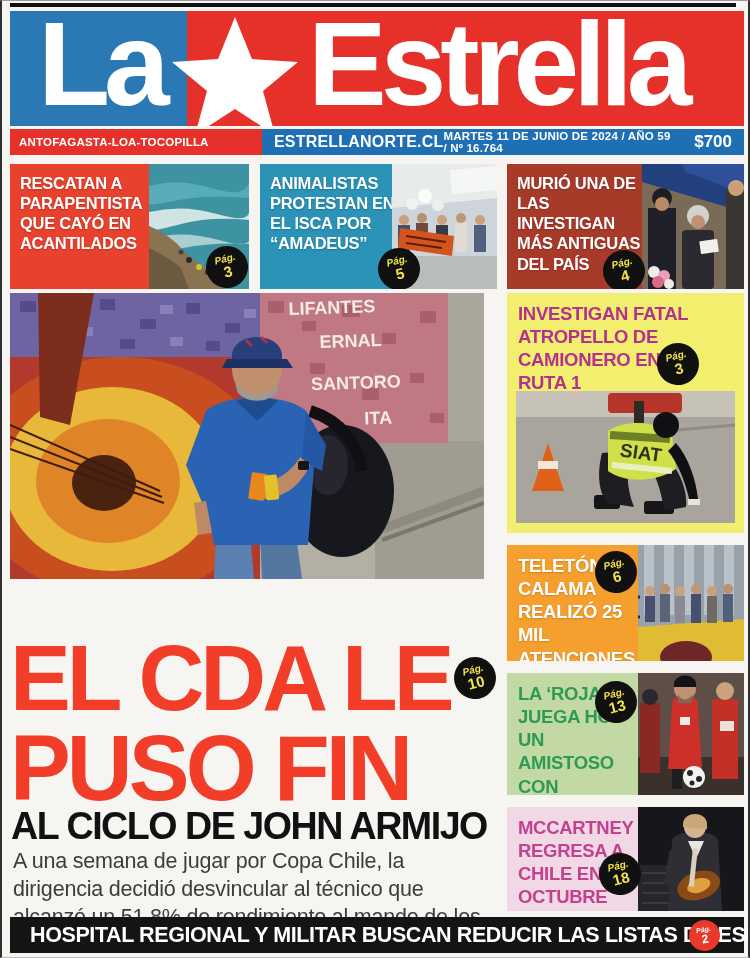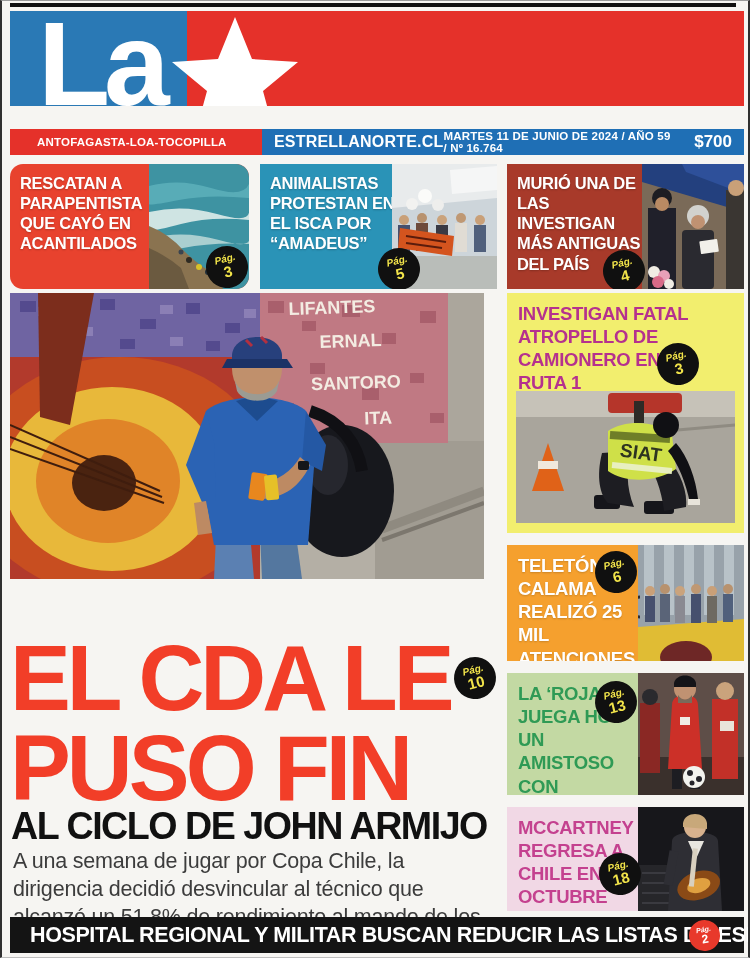--- a/index.html
+++ b/index.html
@@ -7,44 +7,44 @@
   .page{
     position:relative;width:750px;height:958px;margin:0 auto;
     background:#f6f5f2;overflow:hidden;
     border-left:2px solid #2f2f2f;border-right:2px solid #2f2f2f;
     border-top:1px solid #9a9a9a;border-bottom:1px solid #bdbdbd;
     font-family:"Liberation Sans",sans-serif;
   }
   .top-rule{position:absolute;left:8px;top:2px;width:726px;height:4px;background:#101010;}
 
   
-  .masthead{position:absolute;left:8px;top:10px;width:734px;height:95px;background:#e5312a;overflow:hidden;}
+  .masthead{position:absolute;left:8px;top:10px;width:734px;height:115px;background:#e5312a;overflow:hidden;}
   .logo-blue{position:absolute;left:0;top:0;width:177px;height:115px;background:#2a79b5;}
   .logo-la{position:absolute;left:28px;top:-6px;color:#fff;font-size:118px;line-height:118px;font-weight:800;letter-spacing:-6px;}
   .logo-star{position:absolute;left:160px;top:6px;width:130px;height:118px;}
   .logo-estrella{position:absolute;left:298px;top:-6px;color:#fff;font-size:118px;line-height:118px;font-weight:800;letter-spacing:-6px;}
 
   .info-bar{position:absolute;left:8px;top:128px;width:734px;height:26px;background:#1f6fb5;display:flex;align-items:stretch;}
-  .info-red{width:252px;background:#e5312a;color:#fff;font-size:11.5px;font-weight:800;display:flex;align-items:center;padding-left:27px;letter-spacing:.2px;}
+  .info-red{width:252px;background:#e5312a;color:#fff;font-size:11.5px;font-weight:800;display:flex;align-items:center;padding-left:9px;letter-spacing:.2px;}
   .info-blue{flex:1;display:flex;align-items:center;color:#fff;padding:0 12px;}
   .info-site{font-size:16px;font-weight:800;letter-spacing:.2px;}
   .info-date{margin-left:auto;font-size:11.5px;font-weight:700;letter-spacing:.2px;}
   .info-price{margin-left:20px;font-size:17px;font-weight:800;}
 
   
   .pbadge{position:absolute;width:42px;height:42px;border-radius:50%;background:#101010;display:flex;flex-direction:column;align-items:center;justify-content:center;transform:rotate(-14deg);z-index:4;}
   .pbadge .lbl{color:#f2e44a;font-size:10px;font-weight:700;font-style:italic;line-height:1;}
   .pbadge .num{color:#f2e44a;font-size:15px;font-weight:800;line-height:1.05;}
   .pbadge.red{width:31px;height:31px;background:#e8392b;}
   .pbadge.red .lbl{color:#fff;font-size:7px;}
   .pbadge.red .num{color:#fff;font-size:12px;}
 
   
   .teaser{position:absolute;top:163px;height:125px;overflow:hidden;}
-  .teaser.t1{left:8px;width:239px;background:#e8422e;border-radius:13px;}
+  .teaser.t1{left:8px;width:239px;background:#e8422e;}
   .teaser.t2{left:258px;width:237px;background:#2a93b7;}
   .teaser.t3{left:505px;width:237px;background:#a83a2a;}
   .teaser-title{position:absolute;left:10px;top:9px;width:128px;color:#fff;font-size:16.5px;line-height:1.22;font-weight:800;letter-spacing:-.3px;text-shadow:0 1px 2px rgba(0,0,0,.22);}
   .teaser-photo{position:absolute;top:0;bottom:0;right:0;}
   .t1 .teaser-photo{width:100px;}
   .t2 .teaser-photo{width:105px;}
   .t3 .teaser-photo{width:102px;}
   .t1 .pbadge{left:196px;top:82px;}
   .t2 .pbadge{left:118px;top:84px;}
   .t3 .pbadge{left:96px;top:86px;}
@@ -88,20 +88,21 @@
 
 <div class="page">
   <div class="top-rule"></div>
 
   <header class="masthead">
     <div class="logo-blue"></div>
     <span class="logo-la">La</span>
     <svg class="logo-star" viewBox="0 0 130 118">
       <polygon points="65,0 82,42 128,45 93,74 105,118 65,92 25,118 37,74 2,45 48,42" fill="#ffffff"></polygon>
     </svg>
+    <span class="logo-estrella">Estrella</span>
   </header>
 
   <div class="info-bar">
     <div class="info-red">ANTOFAGASTA-LOA-TOCOPILLA</div>
     <div class="info-blue">
       <span class="info-site">ESTRELLANORTE.CL</span>
       <span class="info-date">MARTES 11 DE JUNIO DE 2024 / AÑO 59 / Nº 16.764</span>
       <span class="info-price">$700</span>
     </div>
   </div>

